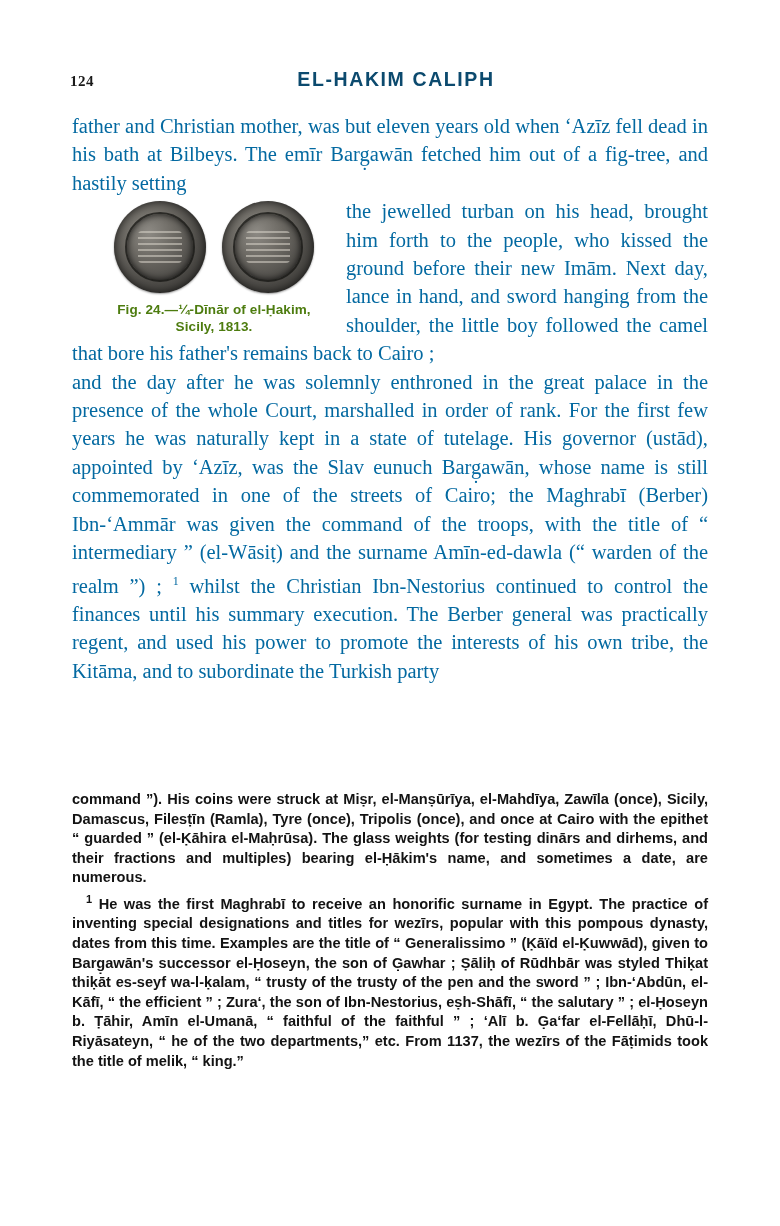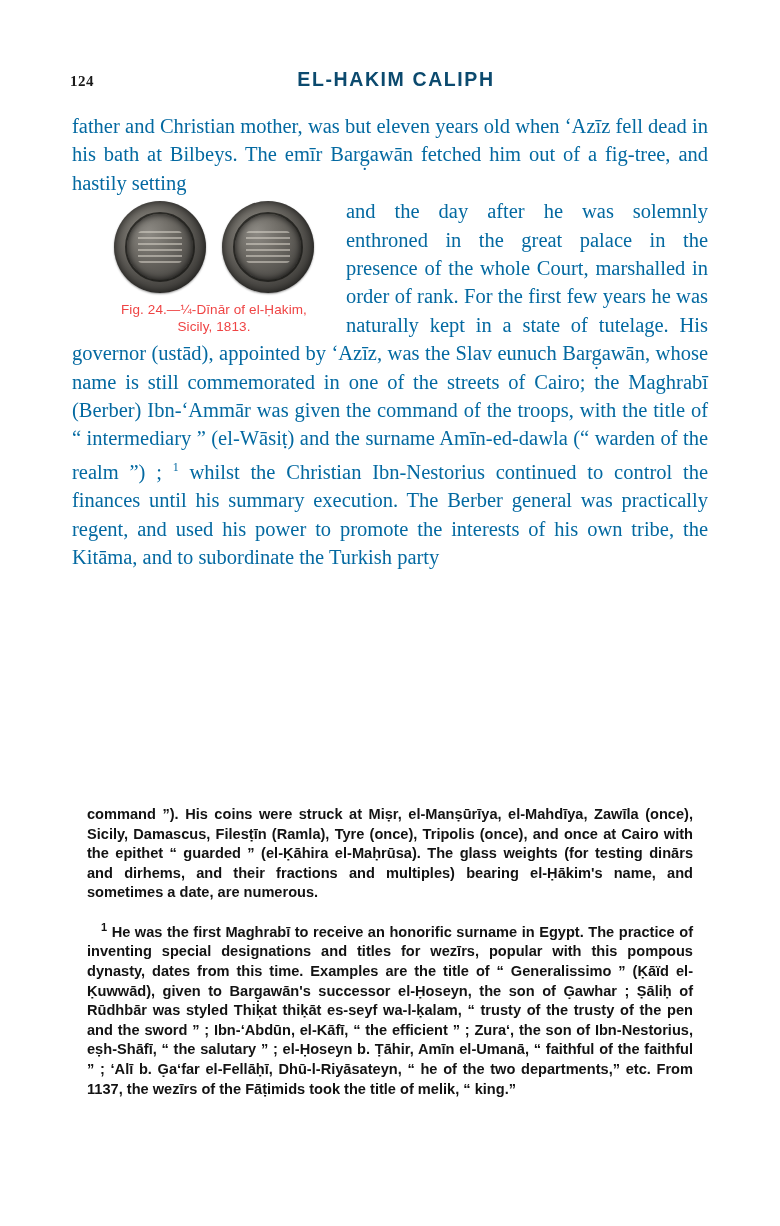--- a/index.html
+++ b/index.html
@@ -108,43 +108,43 @@
     background:
       repeating-linear-gradient(to bottom,
         rgba(215,210,200,0.55) 0px, rgba(215,210,200,0.55) 2px,
         rgba(40,38,34,0.0) 2px, rgba(40,38,34,0.0) 6px);
     filter: blur(0.4px);
   }
   .fig-caption {
     font-family: "Liberation Sans", sans-serif;
     font-size: 13.5px;
     line-height: 17px;
-    font-weight: normal;
-    color: #ef4444;
+    font-weight: bold;
+    color: #4d7c0f;
     letter-spacing: 0.1px;
   }
   .fig-caption .line2 {
     display: block;
   }
 
   
   .footnotes {
     position: absolute;
     left: 72px;
     top: 790px;
     width: 636px;
     font-family: "Liberation Sans", sans-serif;
     font-weight: bold;
     font-size: 14.6px;
     line-height: 19.6px;
     color: #131313;
     text-align: justify;
   }
   .footnotes p {
-    margin: 15px;
+    margin: 0;
   }
   .footnotes p + p {
     margin-top: 2px;
     text-indent: 14px;
   }
   .fn-marker {
     font-size: 11px;
     vertical-align: super;
     font-weight: bold;
   }
@@ -171,20 +171,21 @@
       <div class="coins">
         <div class="coin"></div>
         <div class="coin"></div>
       </div>
       <div class="fig-caption">
         <span>Fig. 24.—¼-Dīnār of el-Ḥakim,</span>
         <span class="line2">Sicily, 1813.</span>
       </div>
     </div>
 
+    <p class="para">the jewelled turban on his head, brought him forth to the people, who kissed the ground before their new Imām.  Next day, lance in hand, and sword hanging from the shoulder,   the   little   boy followed the camel that bore his father's remains back to Cairo ;</p>
 
     <p class="para tight"><span>and the day after he was solemnly enthroned in the great palace in the presence of the whole Court, marshalled in order of rank.   For the first few years he was naturally kept in a state of tutelage.   His governor (ustād), appointed by ‘Azīz, was the Slav eunuch Barg̣awān, whose name is still commemorated in one of the streets of Cairo; the Maghrabī (Berber) Ibn-‘Ammār was given the command of the troops, with the title of “ intermediary ” (el-Wāsiṭ) and the surname Amīn-ed-dawla (“ warden of the realm ”) ; </span><sup class="inline-marker">1</sup><span> whilst the Christian Ibn-Nestorius continued to control the finances until his summary execution.   The Berber general was practically regent, and used his power to promote the interests of his own tribe, the Kitāma, and to subordinate the Turkish party</span></p>
 
   </div>
 
   <div class="footnotes">
     <p>command ”).  His coins were struck at Miṣr, el-Manṣūrīya, el-Mahdīya, Zawīla (once), Sicily, Damascus, Filesṭīn (Ramla), Tyre (once), Tripolis (once), and once at Cairo with the epithet “ guarded ” (el-Ḳāhira el-Maḥrūsa).  The glass weights (for testing dinārs and dirhems, and their fractions and multiples) bearing el-Ḥākim's name, and sometimes a date, are numerous.</p>
     <p><sup class="fn-marker">1</sup><span> He was the first Maghrabī to receive an honorific surname in Egypt.  The practice of inventing special designations and titles for wezīrs, popular with this pompous dynasty, dates from this time. Examples are the title of “ Generalissimo ” (Ḳāïd el-Ḳuwwād), given to Barg̣awān's successor el-Ḥoseyn, the son of G̣awhar ; Ṣāliḥ of Rūdhbār was styled Thiḳat thiḳāt es-seyf wa-l-ḳalam, “ trusty of the trusty of the pen and the sword ” ;  Ibn-‘Abdūn, el-Kāfī, “ the efficient ” ; Zura‘, the son of Ibn-Nestorius, eṣh-Shāfī, “ the salutary ” ; el-Ḥoseyn b. Ṭāhir, Amīn el-Umanā, “ faithful of the faithful ” ; ‘Alī b. G̣a‘far el-Fellāḥī, Dhū-l-Riyāsateyn, “ he of the two departments,” etc. From 1137, the wezīrs of the Fāṭimids took the title of melik, “ king.”</span></p>
   </div>
 

